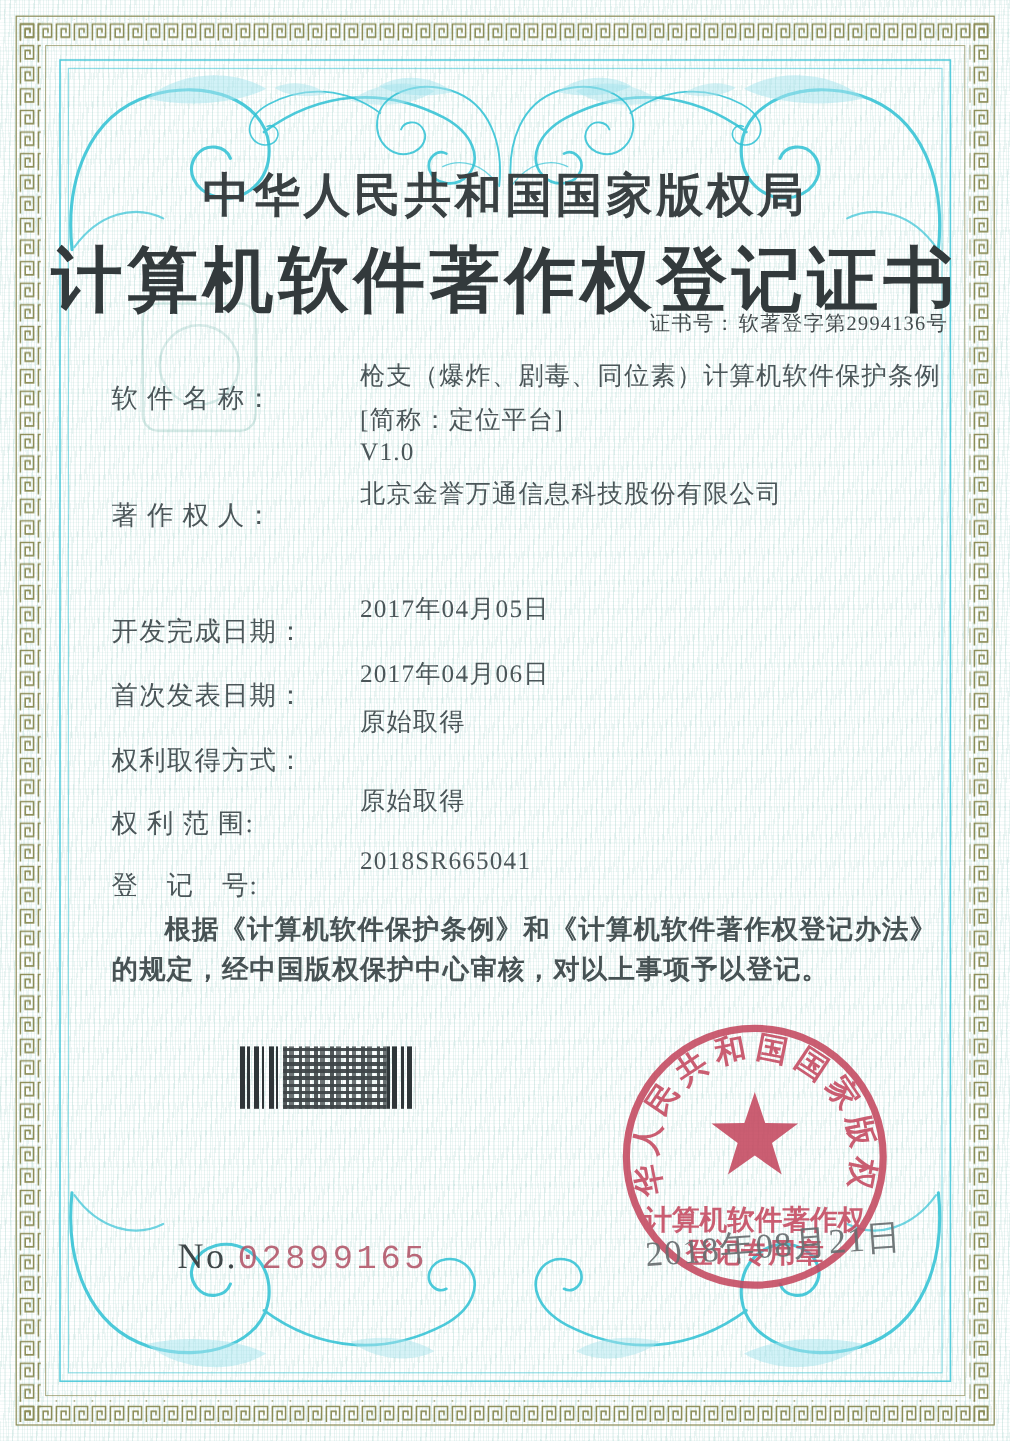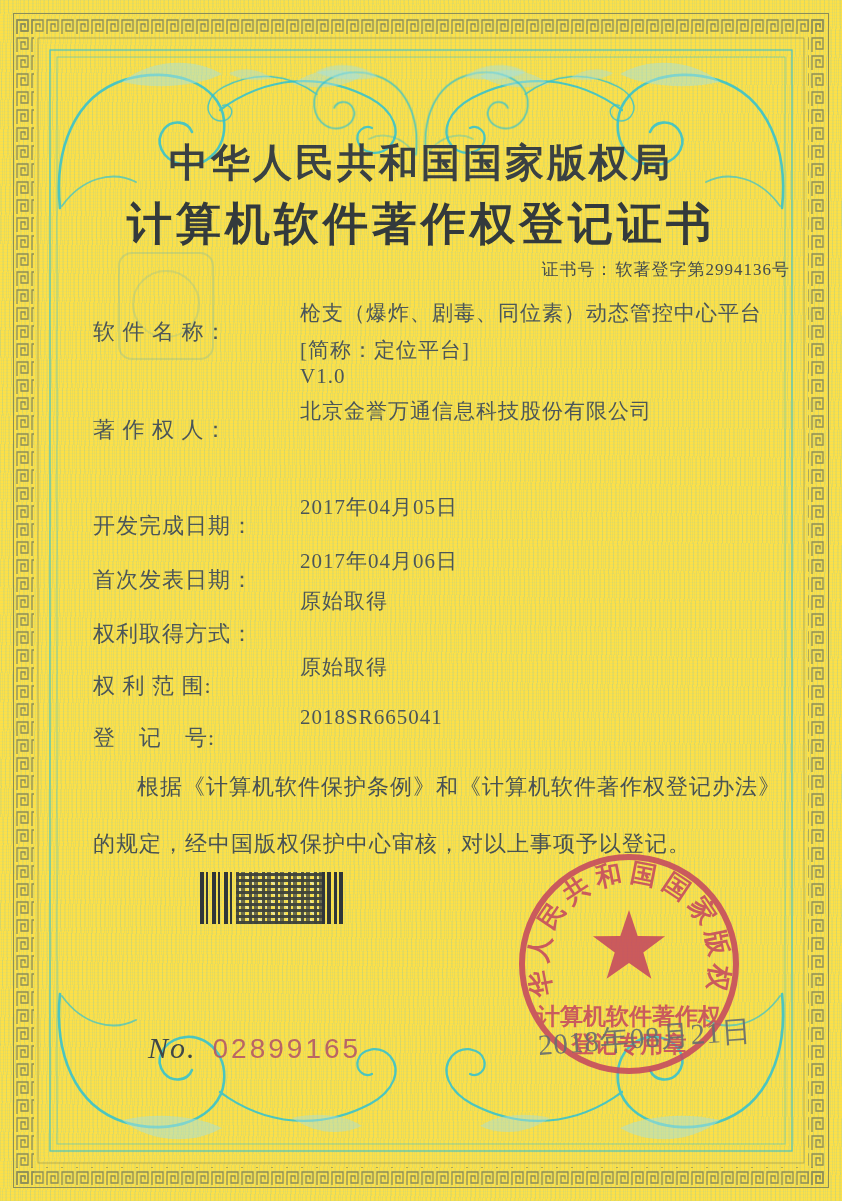--- a/index.html
+++ b/index.html
@@ -3,58 +3,58 @@
 <meta charset="utf-8">
 <style>
   html,body{margin:0;padding:0;}
   body{
     width:842px;height:1201px;overflow:hidden;
     font-family:"Liberation Serif","DejaVu Serif",serif;
     background:#e3efec;
   }
   .page{
     position:relative;width:842px;height:1201px;
-    background:#fde047;
+    background:#ffffff;
   }
   
   .page::before{
     content:"";position:absolute;inset:0;z-index:0;pointer-events:none;
     background:
       repeating-linear-gradient(92deg, rgba(124,190,180,.16) 0 1px, transparent 1px 4px),
       repeating-linear-gradient(88deg, rgba(124,190,180,.12) 0 1px, transparent 1px 5px),
       repeating-linear-gradient(0deg, rgba(150,205,196,.10) 0 1px, transparent 1px 3px);
   }
   .deco{position:absolute;left:0;top:0;z-index:1;}
   .content{position:absolute;inset:0;z-index:3;}
 
   .authority{
     position:absolute;left:0;top:136px;width:842px;text-align:center;
     font-size:39px;font-weight:600;letter-spacing:3px;color:#3a4143;
   }
   .cert-title{
     position:absolute;left:0;top:194px;width:842px;text-align:center;
-    font-size:45px;font-weight:bold;letter-spacing:4px;color:#333a3c;
+    font-size:59px;font-weight:bold;letter-spacing:4px;color:#333a3c;
   }
   .certno{
     position:absolute;top:258px;right:52px;
     font-size:17px;color:#444c4e;letter-spacing:1px;
   }
   .certno .lbl{margin-right:2px;}
 
   .row{position:absolute;left:0;top:0;width:842px;}
   .row .label{
     position:absolute;left:93px;font-size:22px;color:#4b5659;letter-spacing:1px;white-space:pre;margin-top:19px;
   }
   .row .value{
     position:absolute;left:300px;font-size:21px;color:#4b5659;letter-spacing:1px;white-space:pre;
   }
   .statement{
     position:absolute;left:93px;top:758px;width:700px;
-    font-size:22px;line-height:57px;letter-spacing:1px;color:#47525
-    4;color:#475254;text-indent:2em;
+    font-size:22px;line-height:33px;letter-spacing:1px;color:#47525
+    4;color:#475254;text-indent:2em;font-weight:bold;
   }
 
   .watermark{
     position:absolute;left:118px;top:252px;width:92px;height:104px;z-index:2;
     border:2px solid rgba(110,180,170,.28);border-radius:14px;
   }
   .watermark::after{
     content:"";position:absolute;left:12px;top:16px;width:64px;height:64px;
     border:2px solid rgba(110,180,170,.25);border-radius:50%;
   }
@@ -74,24 +74,24 @@
 
   .stamp{position:absolute;left:505px;top:842px;z-index:4;}
   .stamp-date{
     position:absolute;left:538px;top:1026px;z-index:5;
     font-size:29px;color:#686e70;letter-spacing:1px;opacity:.92;
     transform:rotate(-4deg);transform-origin:left center;white-space:nowrap;
   }
   .serial{
     position:absolute;left:148px;top:1031px;z-index:5;white-space:nowrap;
   }
-  .serial .prefix{font-size:30px;color:#3f4749;letter-spacing:2px;font-style:italic;}
+  .serial .prefix{font-size:30px;color:#3f4749;letter-spacing:2px;}
   .serial .num{
-    font-family:Liberation Sans, sans-serif;
-    font-size:28px;color:#b25568;letter-spacing:3px;margin-left:16px;opacity:.88;
+    font-family:Liberation Mono, monospace;
+    font-size:28px;color:#b25568;letter-spacing:3px;opacity:.88;
   }
 </style>
 </head>
 <body>
 
 <div class="page">
 
   <svg class="deco" width="842" height="1201" viewBox="0 0 842 1201" aria-hidden="true">
     <defs>
       <pattern id="gk" patternUnits="userSpaceOnUse" width="15" height="18">
@@ -130,21 +130,21 @@
 
     <div class="authority">中华人民共和国国家版权局</div>
     <div class="cert-title">计算机软件著作权登记证书</div>
 
     <div class="certno">
       <span class="lbl">证书号：</span><span>软著登字第2994136号</span>
     </div>
 
     <div class="row">
       <span class="label" style="top:298px">软 件 名 称：</span>
-      <span class="value" style="top:299px">枪支（爆炸、剧毒、同位素）动态管控中心平台</span>
+      <span class="value" style="top:299px">枪支（爆炸、剧毒、同位素）计算机软件保护条例</span>
       <span class="value" style="top:336px">[简称：定位平台]</span>
       <span class="value" style="top:364px">V1.0</span>
     </div>
 
     <div class="row">
       <span class="label" style="top:396px">著 作 权 人：</span>
       <span class="value" style="top:397px">北京金誉万通信息科技股份有限公司</span>
     </div>
 
     <div class="row">

